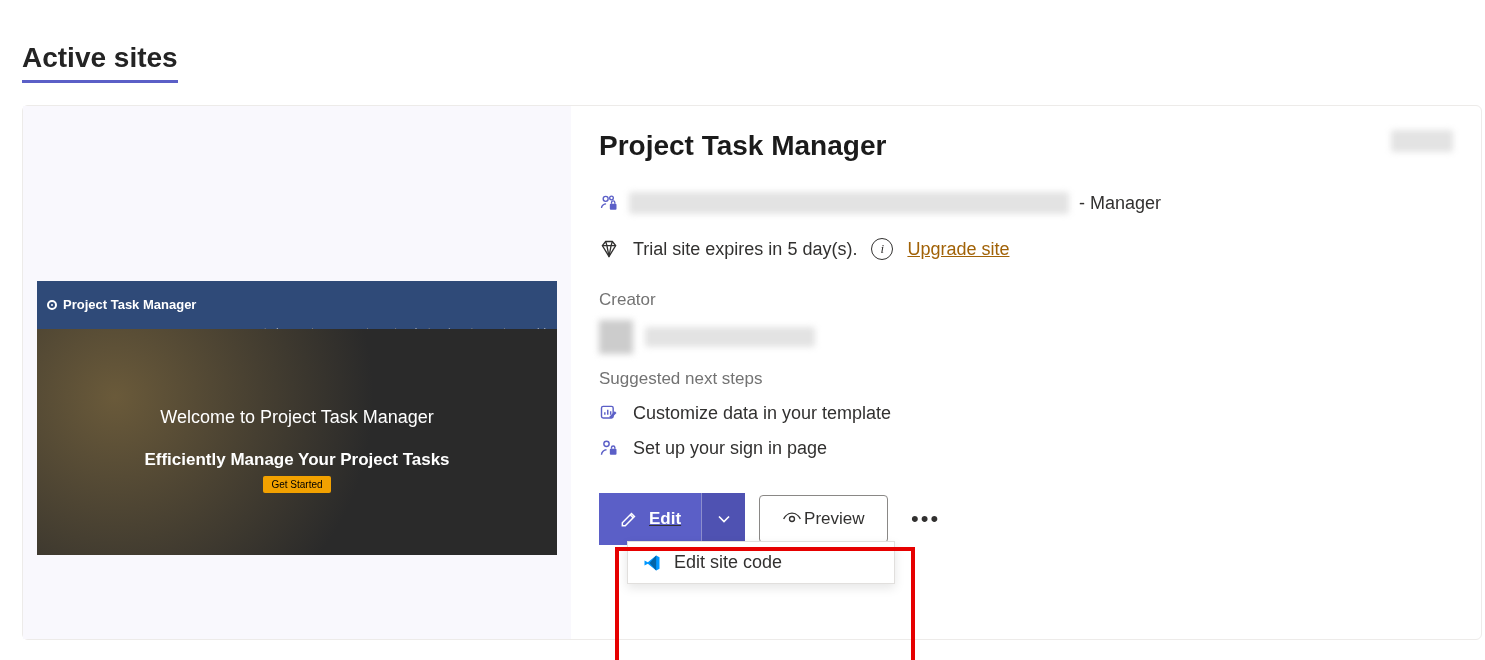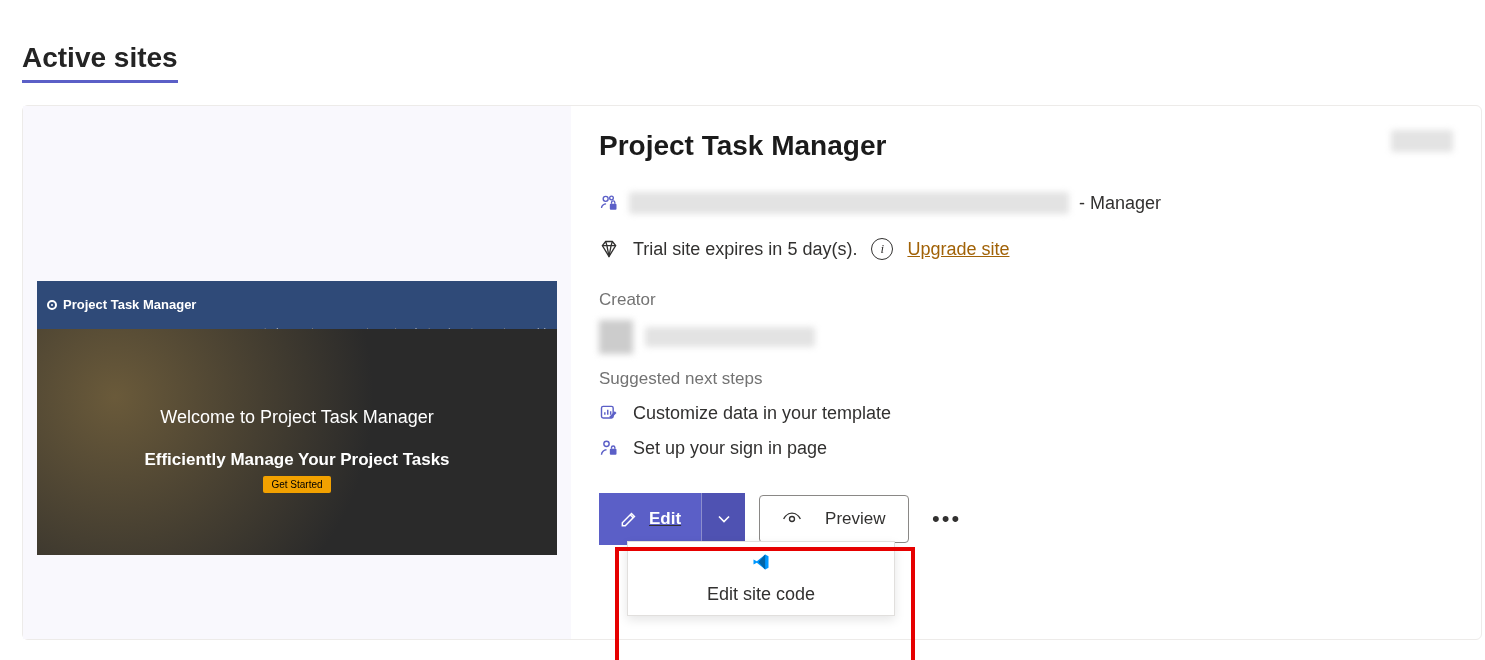--- a/index.html
+++ b/index.html
@@ -159,41 +159,40 @@
     cursor:pointer;
   }
   .btn-edit-chevron{
     background:#4f52b2;color:#fff;border:none;width:44px;
     display:flex;align-items:center;justify-content:center;
     border-left:1px solid rgba(255,255,255,.35);
     cursor:pointer;
   }
   .btn-outline{
     height:48px;background:#fff;border:1px solid #8a8886;border-radius:4px;
-    display:flex;align-items:center;gap:23px;padding:0 22px;
+    display:flex;align-items:center;gap:2px;padding:0 22px;
     font-size:17px;color:#323130;cursor:pointer;
   }
   .more-btn{
     height:48px;width:48px;display:flex;align-items:center;justify-content:center;
     font-size:22px;letter-spacing:2px;color:#323130;cursor:pointer;
   }
   .dropdown{
     position:absolute;
     left:28px;
     top:48px;
     width:268px;
     background:#fff;
     border:1px solid #e1dfdd;
     box-shadow:0 4px 10px rgba(0,0,0,.1);
     padding:10px 14px;
     display:flex;align-items:center;gap:12px;
     cursor:pointer;
     z-index:3;
     font-size:18px;
-    flex-direction:column;
   }
   .action-wrap{position:relative; margin-top:34px;}
 </style>
 </head>
 <body>
 
 <div class="tabs">
   <div class="tab active">Active sites</div>
 </div>
 

